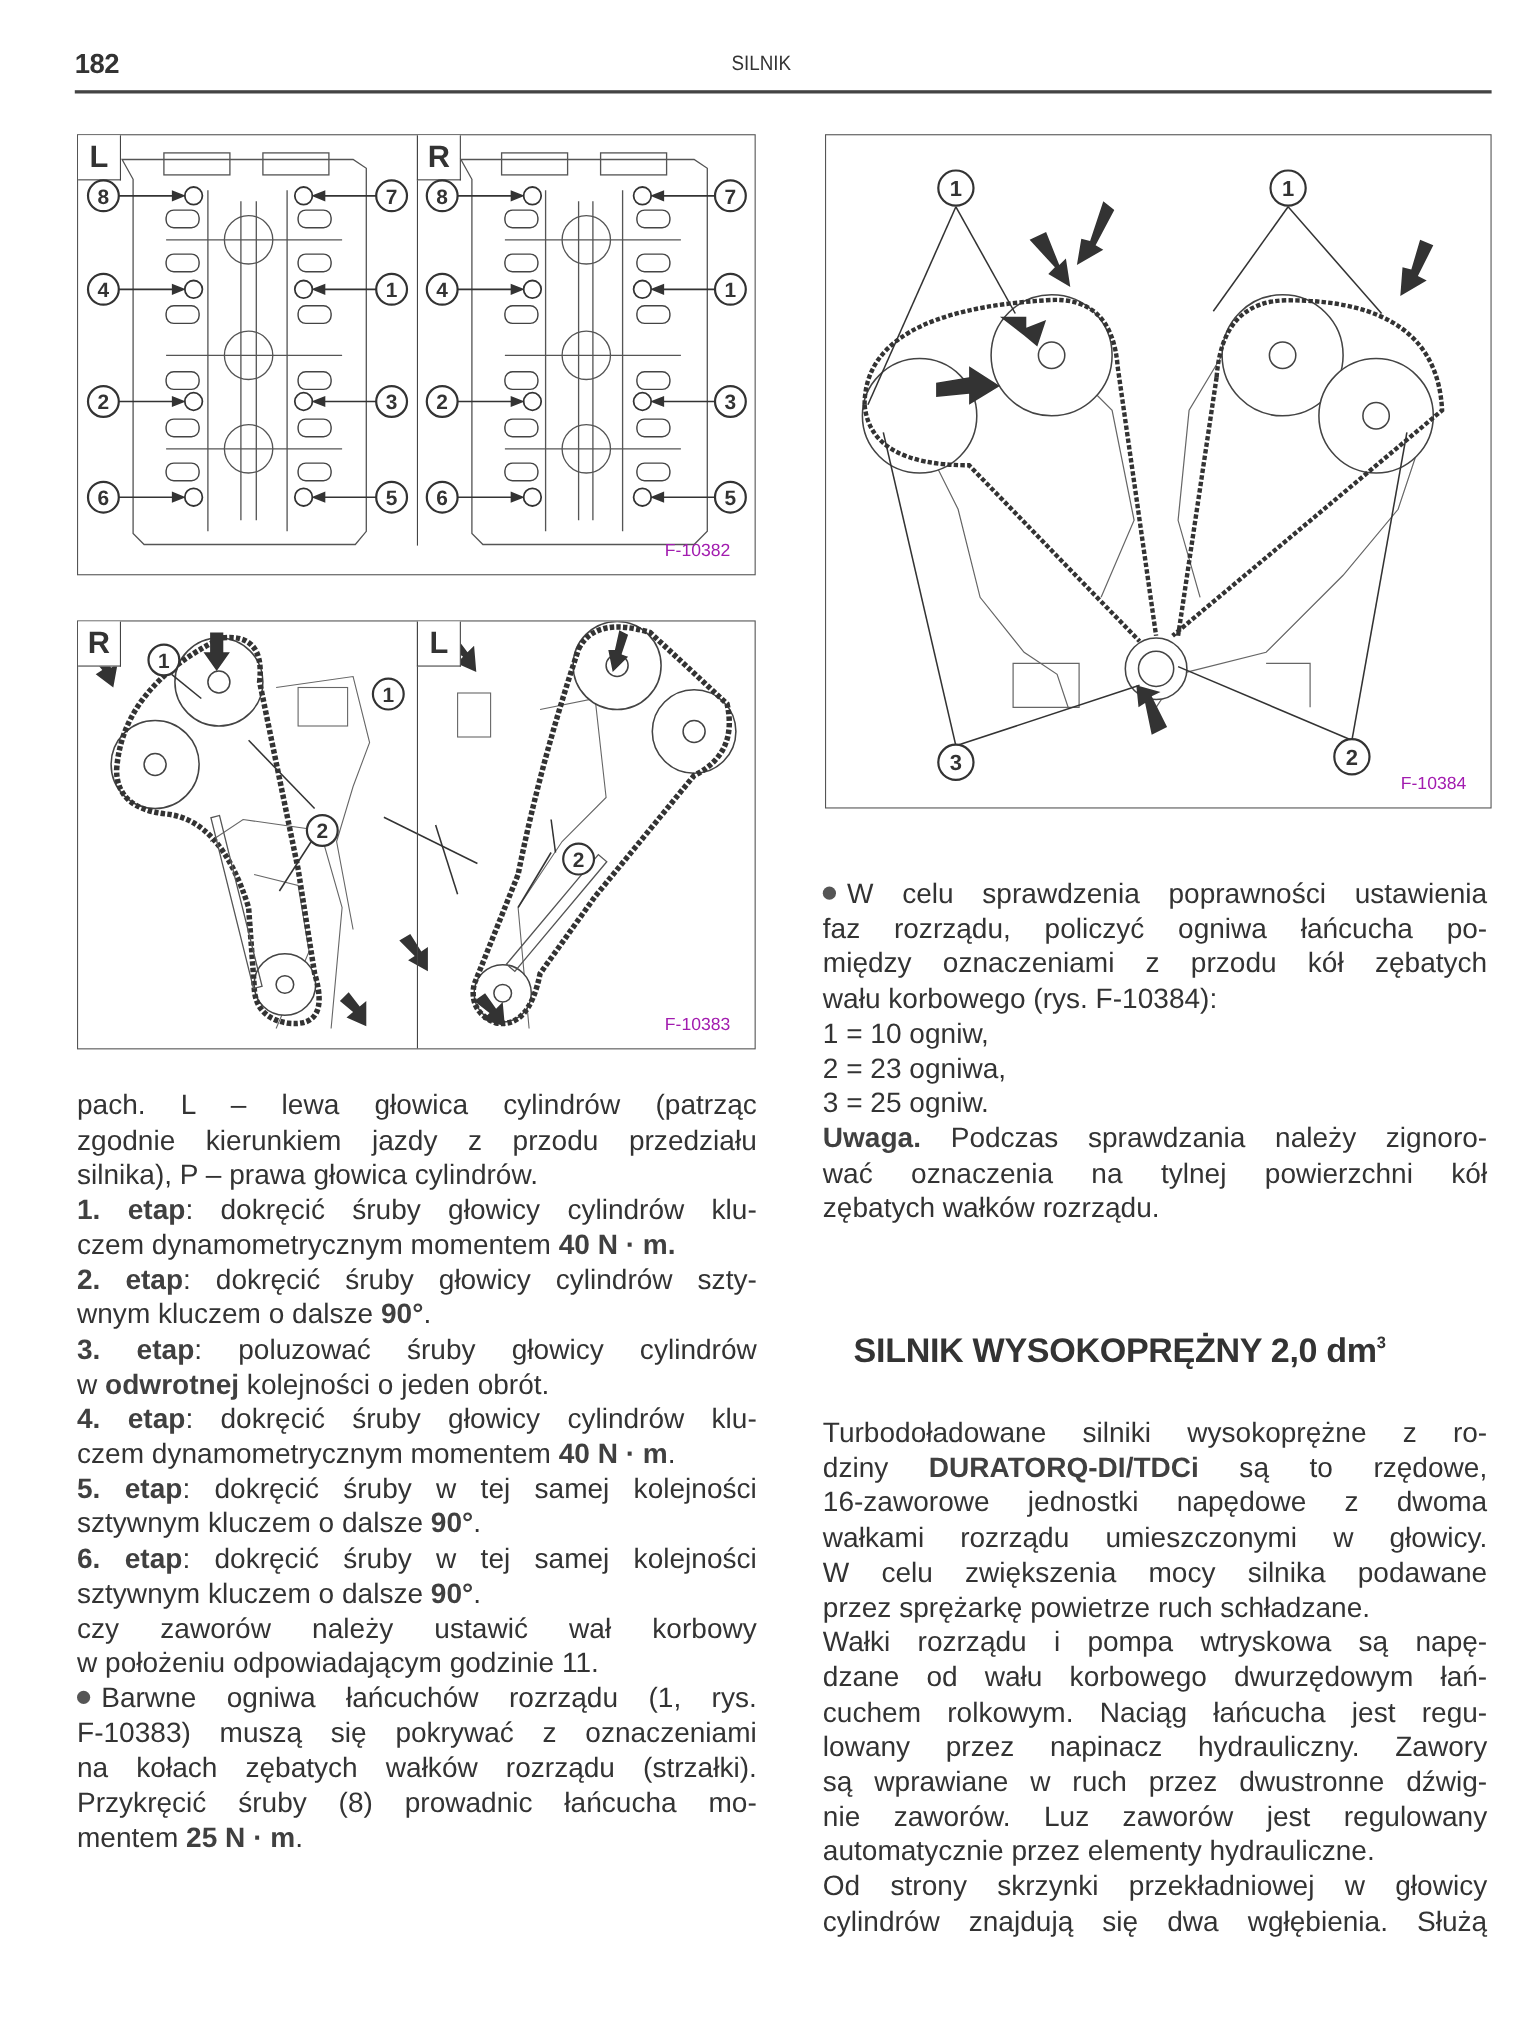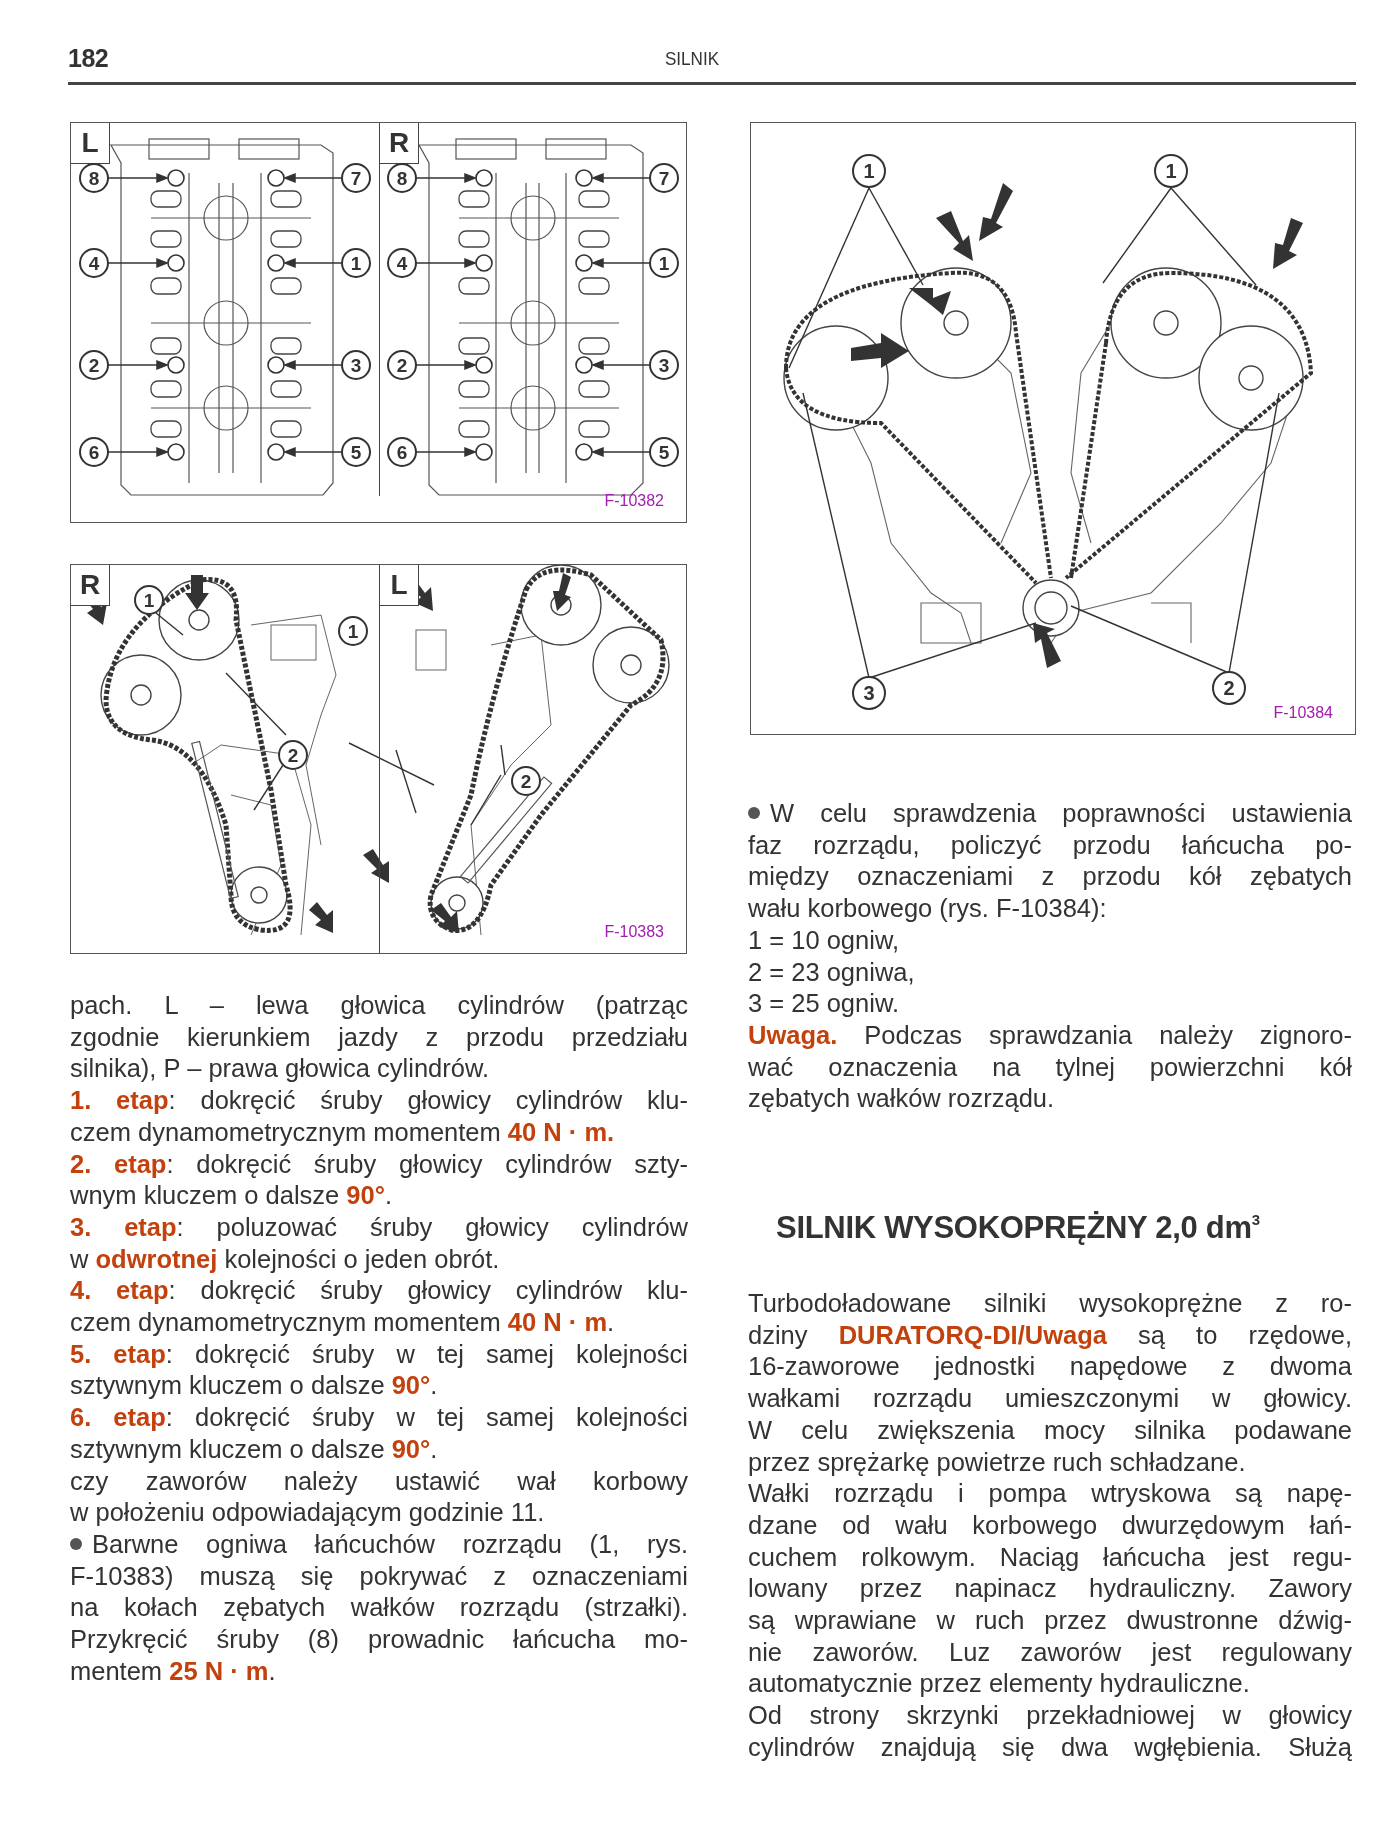--- a/index.html
+++ b/index.html
@@ -13,21 +13,21 @@
 
   .figure { position: absolute; border: 1.5px solid #555; background: #fff; box-sizing: border-box; }
   .fig-code { position: absolute; font-size: 16px; color: #a21caf; }
   .panel-tag { position: absolute; top: 0; width: 38px; height: 40px; border-right: 1.5px solid #444; border-bottom: 1.5px solid #444; font-size: 28px; font-weight: bold; display: flex; align-items: center; justify-content: center; color: #333; background: #fff; }
   .panel-divider { position: absolute; top: 0; bottom: 0; width: 0; border-left: 1.5px solid #444; }
   svg { position: absolute; left: 0; top: 0; }
 
   .col { position: absolute; font-size: 25.5px; line-height: 31.7px; color: #333; }
   .col .line { display: block; white-space: nowrap; }
   .col .j { text-align: justify; text-align-last: justify; white-space: normal; display: block; }
-  b { font-weight: bold; color: #c2410c; }
+  b { font-weight: bold; color: #404040; }
   .section-title { position: absolute; left: 748px; top: 1210px; font-size: 31px; font-weight: bold; color: #333; letter-spacing: -0.3px; margin-left: 28px; }
   .section-title sup { font-size: 15px; vertical-align: 13px; }
   .bullet-dot { display: inline-block; width: 12px; height: 12px; border-radius: 50%; background: #555; margin-right: 10px; vertical-align: 3px; }
 </style>
 </head>
 <body>
 
 <div class="page-number">182</div>
 <div class="running-head">SILNIK</div>
 <div class="rule"></div>
@@ -348,36 +348,36 @@
 
   <span class="j"><span class="bullet-dot"></span><span>Barwne ogniwa łańcuchów rozrządu (1, rys.</span></span>
   <span class="j">F-10383) muszą się pokrywać z oznaczeniami</span>
   <span class="j">na kołach zębatych wałków rozrządu (strzałki).</span>
   <span class="j">Przykręcić śruby (8) prowadnic łańcucha mo-</span>
   <span class="line"><span>mentem </span><b>25 N · m</b><span>.</span></span>
 </div>
 
 <div class="col" style="left:748px; top:798px; width:604px;">
   <span class="j"><span class="bullet-dot"></span><span>W celu sprawdzenia poprawności ustawienia</span></span>
-  <span class="j">faz rozrządu, policzyć przodu łańcucha po-</span>
+  <span class="j">faz rozrządu, policzyć ogniwa łańcucha po-</span>
   <span class="j">między oznaczeniami z przodu kół zębatych</span>
   <span class="line">wału korbowego (rys. F-10384):</span>
   <span class="line">1 = 10 ogniw,</span>
   <span class="line">2 = 23 ogniwa,</span>
   <span class="line">3 = 25 ogniw.</span>
   <span class="j"><b>Uwaga.</b><span> Podczas sprawdzania należy zignoro-</span></span>
   <span class="j">wać oznaczenia na tylnej powierzchni kół</span>
   <span class="line">zębatych wałków rozrządu.</span>
 </div>
 
 <div class="section-title"><span>SILNIK WYSOKOPRĘŻNY 2,0 dm</span><sup>3</sup></div>
 
 <div class="col" style="left:748px; top:1288px; width:604px;">
   <span class="j">Turbodoładowane silniki wysokoprężne z ro-</span>
-  <span class="j"><span>dziny </span><b>DURATORQ-DI/Uwaga</b><span> są to rzędowe,</span></span>
+  <span class="j"><span>dziny </span><b>DURATORQ-DI/TDCi</b><span> są to rzędowe,</span></span>
   <span class="j">16-zaworowe jednostki napędowe z dwoma</span>
   <span class="j">wałkami rozrządu umieszczonymi w głowicy.</span>
   <span class="j">W celu zwiększenia mocy silnika podawane</span>
   <span class="line">przez sprężarkę powietrze ruch schładzane.</span>
   <span class="j">Wałki rozrządu i pompa wtryskowa są napę-</span>
   <span class="j">dzane od wału korbowego dwurzędowym łań-</span>
   <span class="j">cuchem rolkowym. Naciąg łańcucha jest regu-</span>
   <span class="j">lowany przez napinacz hydrauliczny. Zawory</span>
   <span class="j">są wprawiane w ruch przez dwustronne dźwig-</span>
   <span class="j">nie zaworów. Luz zaworów jest regulowany</span>

